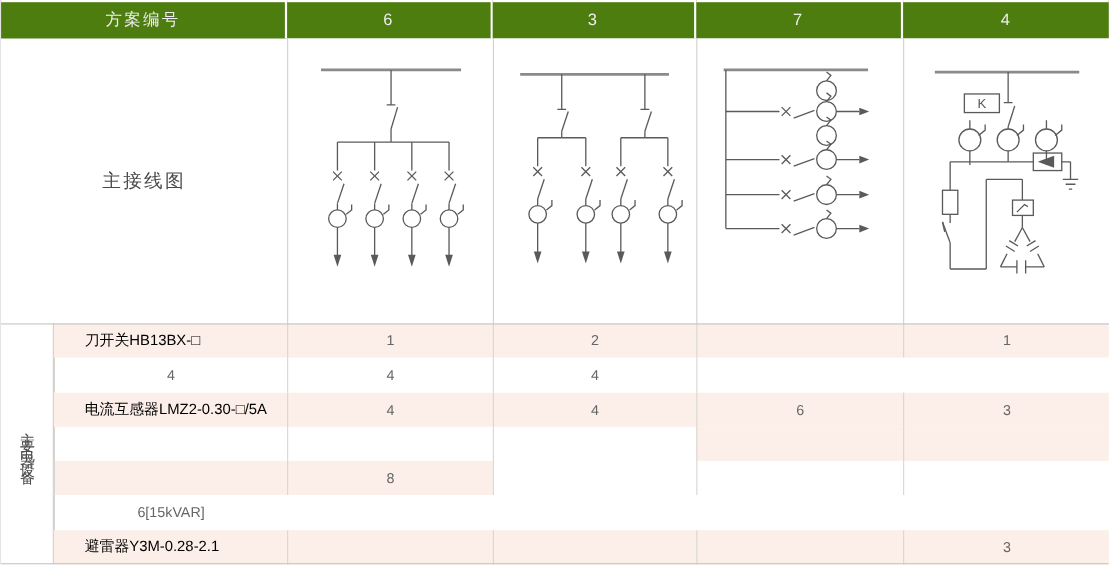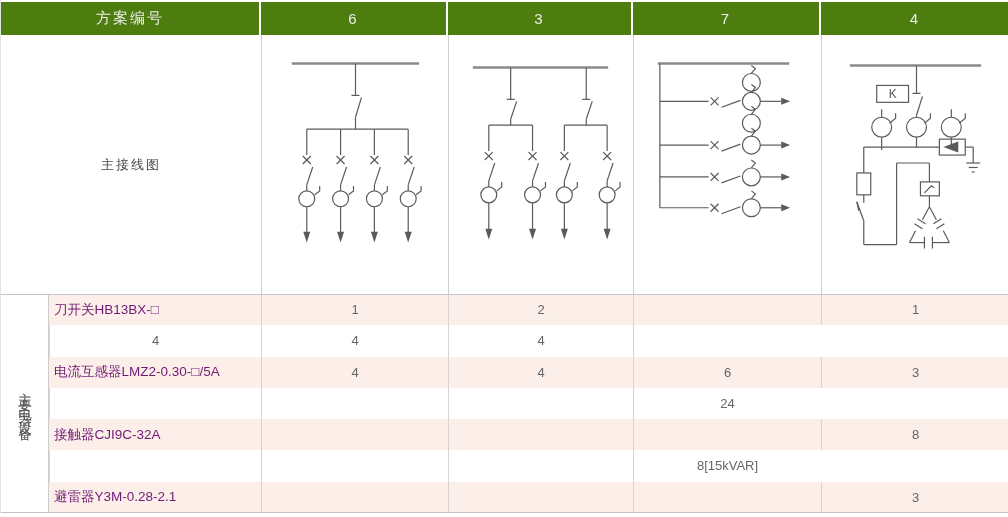--- a/index.html
+++ b/index.html
@@ -8,28 +8,28 @@
     position:relative;width:1008px;height:513px;background:#fff;
     display:grid;
     grid-template-columns:48px 212px 187px 185px 188px 188px;
     grid-template-rows:35px 259px repeat(7,31.28px);
     border-left:1px solid #e4e4e4;border-right:1px solid #eee;
   }
   .cell{display:flex;align-items:center;justify-content:center;box-sizing:border-box;overflow:hidden;}
   .hd{background:#4d7c0f;color:#ededed;font-size:15px;border-top:2px solid #fff;border-right:2px solid #fff;letter-spacing:2px;}
   .hd.last{border-right:none;}
   .hd-label{grid-column:1/3;}
-  .diag-label{grid-column:1/3;grid-row:2;color:#4a4a4a;font-size:13px;letter-spacing:2px;}
+  .diag-label{grid-column:1/3;grid-row:2;color:#4a4a4a;font-size:17px;letter-spacing:2px;}
   .diag{grid-row:2;border-left:1px solid #cfcfcf;background:#fff;align-items:stretch;justify-content:stretch;}
   .vlabel{
     grid-column:1;grid-row:3/10;border-right:1px solid #ccc;
     color:#4d4d4d;font-size:13.5px;
     writing-mode:vertical-lr;text-orientation:upright;letter-spacing:7px;
   }
-  .name{grid-column:2;justify-content:flex-start;padding-left:5px;font-size:13.5px;color:#701a75;}
+  .name{grid-column:2;justify-content:flex-start;padding-left:28px;font-size:13.5px;color:#000000;}
   .val{font-size:13px;color:#666;border-left:1px solid #d9d4d0;}
   .pink{background:#fcefe9;}
   .hr{position:absolute;left:0;width:1008px;height:1px;background:#c4c4c4;}
   .hr.top{top:294px;}
   .hr.bot{top:512px;}
   
   svg{display:block;width:100%;height:100%;}
   svg line, svg circle, svg rect, svg polyline, svg path{stroke:#5a5a5a;stroke-width:1.2;fill:none;}
   svg .bus{stroke:#8a8a8a;stroke-width:2.5;}
   svg polygon{fill:#5a5a5a;stroke:none;}
@@ -282,32 +282,30 @@
 
     <div class="cell name pink">电流互感器LMZ2-0.30-□/5A</div>
     <div class="cell val pink">4</div>
     <div class="cell val pink">4</div>
     <div class="cell val pink">6</div>
     <div class="cell val pink">3</div>
 
     <div class="cell val"></div>
     <div class="cell val"></div>
     <div class="cell val"></div>
-    <div class="cell val">24</div>
-
-    <div class="cell name pink">接触器CJI9C-32A</div>
+
     <div class="cell val pink"></div>
     <div class="cell val pink"></div>
     <div class="cell val pink"></div>
     <div class="cell val pink">8</div>
 
     <div class="cell val"></div>
     <div class="cell val"></div>
     <div class="cell val"></div>
-    <div class="cell val">8[15kVAR]</div>
+    <div class="cell val">6[15kVAR]</div>
 
     <div class="cell name pink">避雷器Y3M-0.28-2.1</div>
     <div class="cell val pink"></div>
     <div class="cell val pink"></div>
     <div class="cell val pink"></div>
     <div class="cell val pink">3</div>
 
     <div class="hr top"></div>
     <div class="hr bot"></div>
   </div>

